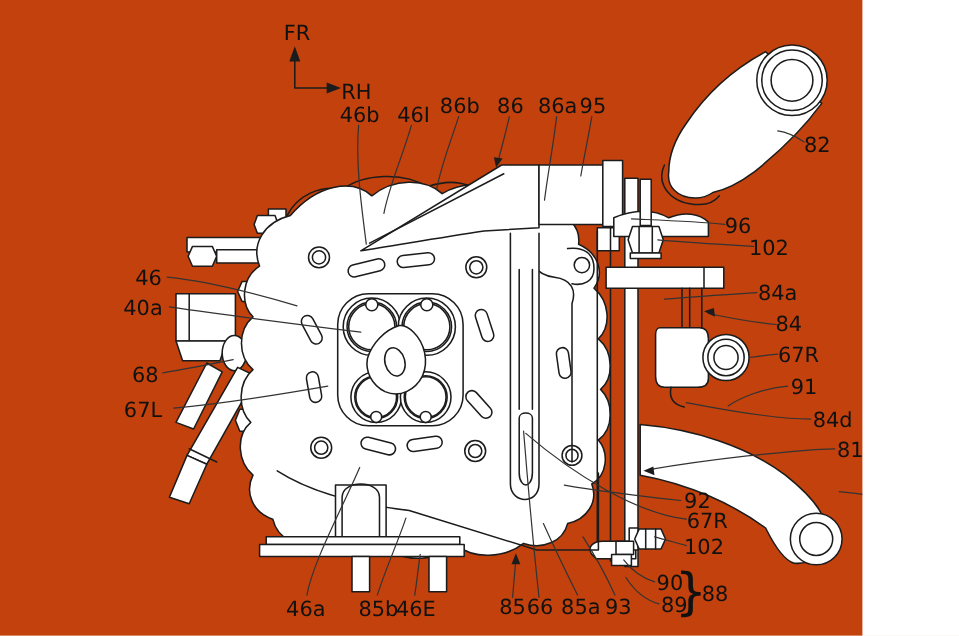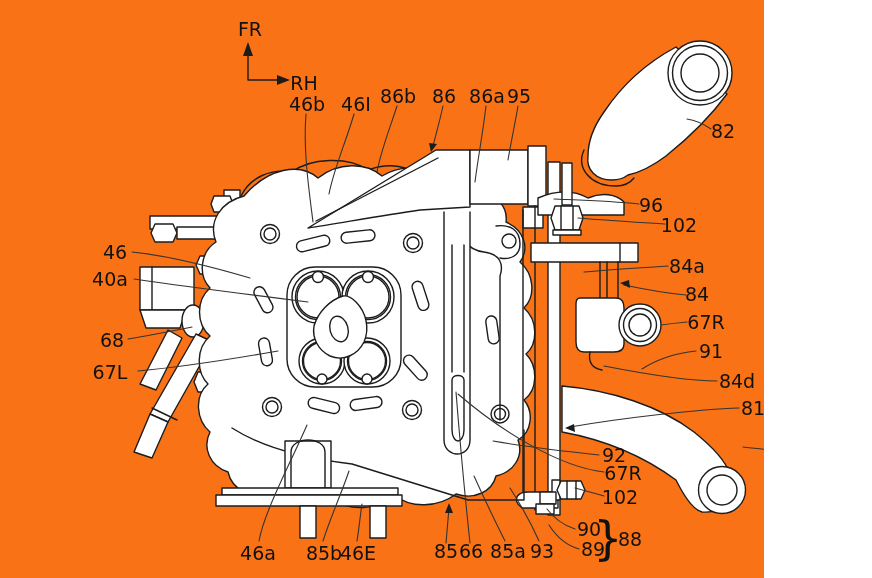--- a/index.html
+++ b/index.html
@@ -1,16 +1,16 @@
 <!DOCTYPE html>
 <html><head>
 <meta charset="utf-8">
 <style>
   html,body{margin:0;padding:0;background:#fff;}
-  .stage{position:relative;width:764px;height:578px;background:#f97316;overflow:hidden;}
+  .stage{position:relative;width:764px;height:578px;background:#c2410c;overflow:hidden;padding-left:20px;}
   svg{display:block;}
   .ln{fill:none;stroke:#1c1c1c;stroke-width:1.4;stroke-linejoin:round;stroke-linecap:round;}
   .lnw{fill:#ffffff;stroke:#1c1c1c;stroke-width:1.4;stroke-linejoin:round;stroke-linecap:round;}
   .thin{fill:none;stroke:#333;stroke-width:1.1;stroke-linejoin:round;stroke-linecap:round;}
   .arrow{fill:#1c1c1c;stroke:none;}
   text{font-family:"DejaVu Sans","Liberation Sans",sans-serif;fill:#111;}
   .lbl{font-size:19px;}
   .axlbl{font-size:19px;}
   .brace{font-size:46px;font-weight:400;}
 </style>

